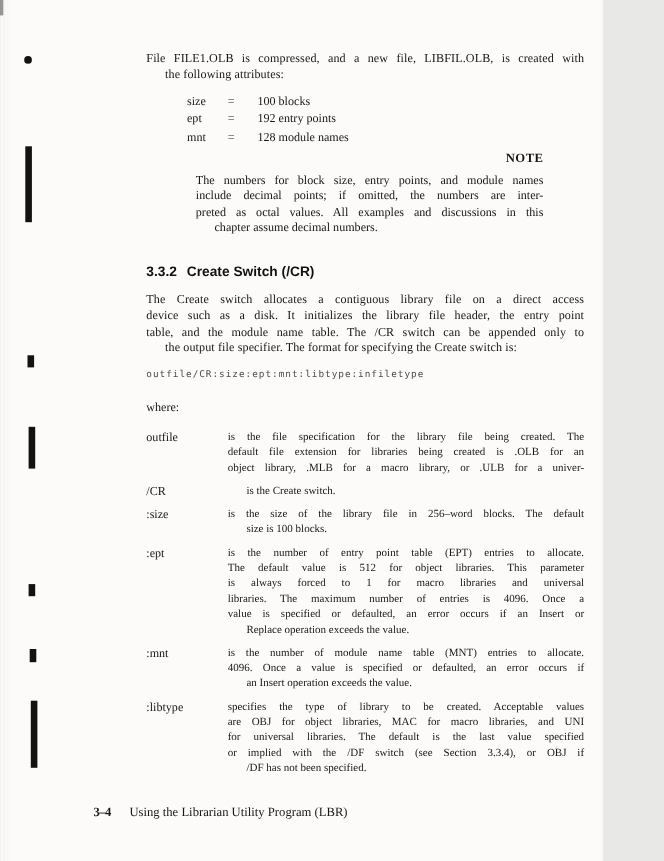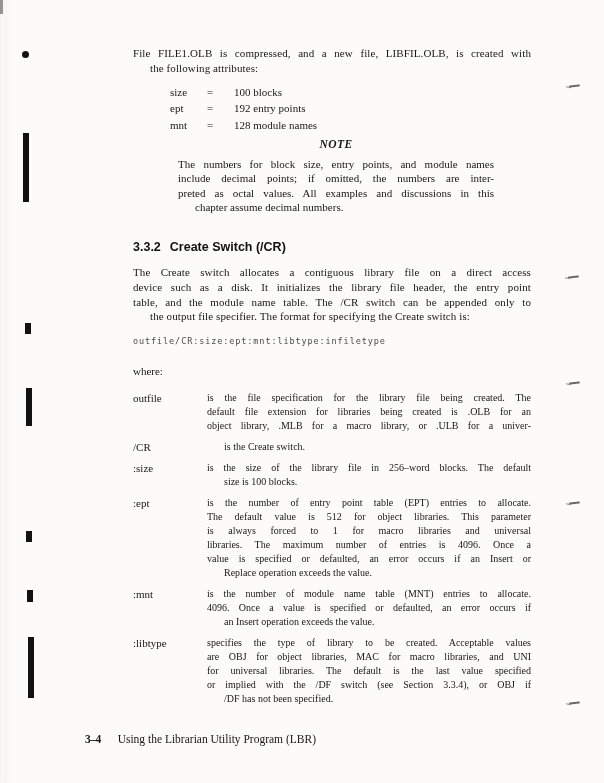--- a/index.html
+++ b/index.html
@@ -3,21 +3,21 @@
 <meta charset="utf-8">
 <style>
   html,body { margin:0; padding:0; }
   body {
     width:604px; height:783px;
     background:#e8e8e6;
     font-family:"Liberation Serif", serif;
   }
   .page {
     position:relative;
-    width:604px; height:783px;
+    width:548px; height:783px;
     background:#fcfbf9;
     overflow:hidden;
     color:#171717;
   }
   
   .edge-artifact {
     position:absolute; left:0; top:0; width:9px; height:783px;
     background:repeating-linear-gradient(90deg,
       rgba(0,0,0,0.045) 0px, rgba(0,0,0,0.0) 2px, rgba(0,0,0,0.03) 4px, rgba(0,0,0,0.0) 6px);
     pointer-events:none;
@@ -48,22 +48,22 @@
   .paragraph {
     font-size:11px; line-height:14.8px; letter-spacing:0.1px;
   }
   .attr-list { margin:8px 0 0 37px; font-size:11px; line-height:16.5px; }
   .attr-row { display:flex; }
   .attr-name { width:37px; }
   .attr-eq { width:27px; }
 
   .note-block { margin:5px 0 0 45px; width:316px; }
   .note-title {
-    text-align:center; font-weight:bold; font-size:11.5px;
-    letter-spacing:0.4px; margin-bottom:7px;font-style:italic;
+    text-align:right; font-weight:bold; font-size:11.5px;
+    letter-spacing:0.4px; margin-bottom:7px;
   }
   .note-body { font-size:11px; line-height:14.2px; }
 
   .section-heading {
     margin:26px 0 0 0; font-family:"Liberation Sans", sans-serif;
     font-weight:bold; font-size:12.5px; color:#111;
   }
   .section-heading .sec-num { margin-right:9px; }
 
   .body-para { margin-top:11px; }

